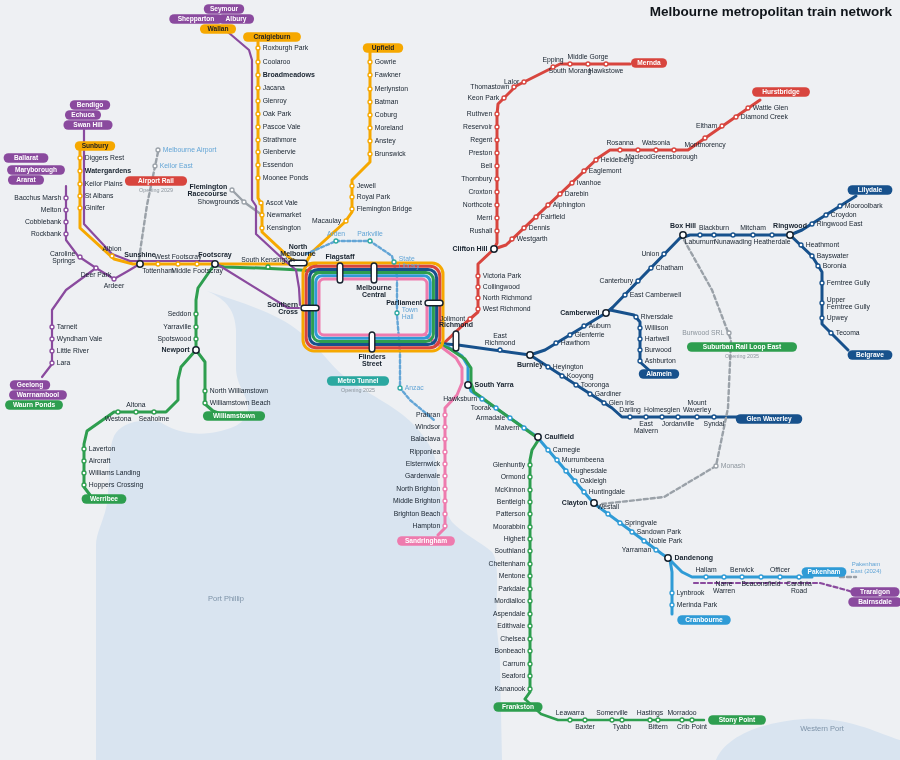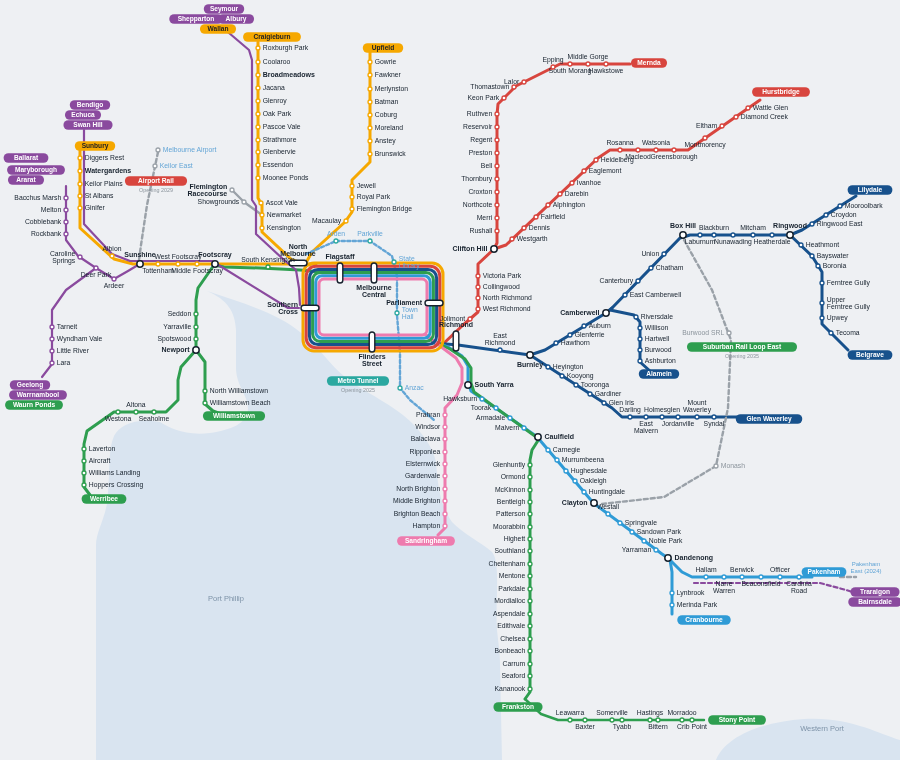--- a/index.html
+++ b/index.html
@@ -1104,13 +1104,14 @@
         <g>
           <rect x="850.425" y="587.2" width="49.15" height="9.6" rx="4.8" fill="#8a4a9e"></rect>
           <text x="875" y="594.4" text-anchor="middle" font-size="6.6" font-weight="bold" fill="#fff">Traralgon</text>
         </g>
         <g>
           <rect x="848.25" y="597.2" width="53.5" height="9.6" rx="4.8" fill="#8a4a9e"></rect>
           <text x="875" y="604.4" text-anchor="middle" font-size="6.6" font-weight="bold" fill="#fff">Bairnsdale</text>
         </g>
       </g>
     </svg>
+  <div class="title">Melbourne metropolitan train network</div>
 </div>
 
 </body></html>

